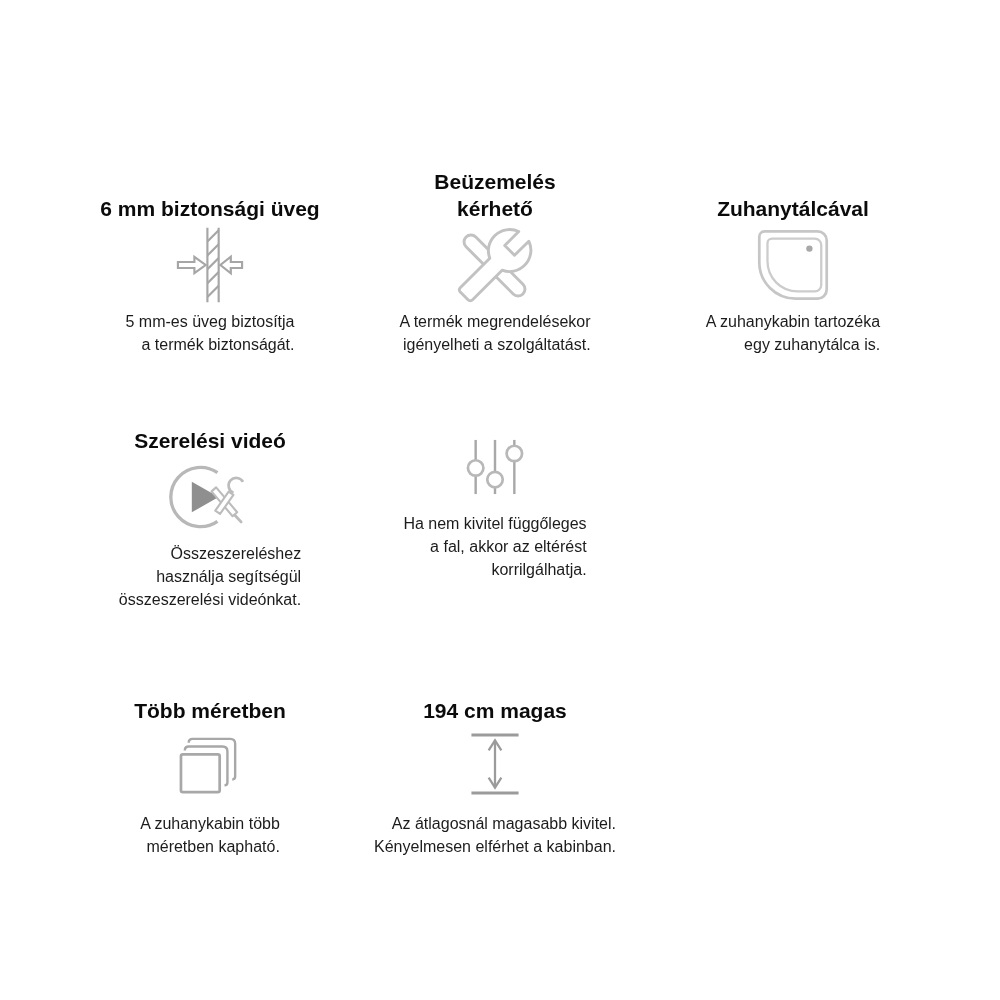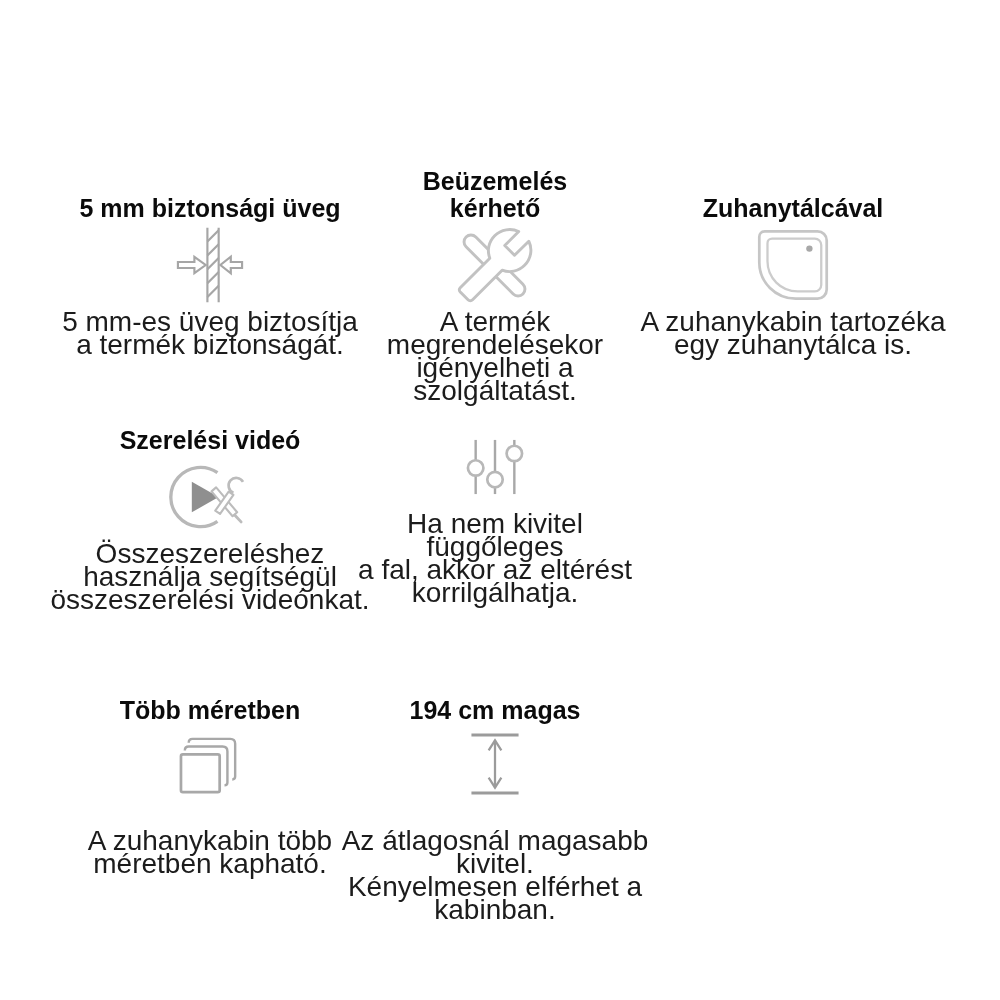--- a/index.html
+++ b/index.html
@@ -10,44 +10,44 @@
   }
   .grid{position:absolute;inset:0;}
   .cell{position:absolute;width:320px;display:flex;flex-direction:column;align-items:center;}
   
   .c1{left:50px;} .c2{left:335px;} .c3{left:633px;}
   
   .r1{top:170px;} .r2{top:424px;} .r3{top:694px;}
   .title{
     display:flex;align-items:flex-end;justify-content:center;
     text-align:center;white-space:pre-line;
-    font-size:25px;font-weight:700;line-height:27px;color:#0b0b0b;
+    font-size:21px;font-weight:700;line-height:27px;color:#0b0b0b;
   }
   .r1 .title{height:52px;}
   .r2 .title,.r3 .title{height:30px;}
   .iconbox{display:flex;align-items:center;justify-content:center;}
   .r1 .iconbox{height:86px;}
   .r2 .iconbox{height:86px;}
   .r3 .iconbox{height:80px;}
   .caption{
-    text-align:center;white-space:pre-line;
-    font-size:28px;line-height:23px;color:#1c1c1c;
+    text-align:right;white-space:pre-line;
+    font-size:16px;line-height:23px;color:#1c1c1c;
   }
   .r1 .caption{margin-top:2px;}
   .r2 .caption{margin-top:2px;}
-  .r3 .caption{margin-top:25px;}
+  .r3 .caption{margin-top:8px;}
   .icn{display:block;}
 </style>
 </head>
 <body>
 
 <div class="grid">
 
   <div class="cell r1 c1">
-    <div class="title">5 mm biztonsági üveg</div>
+    <div class="title">6 mm biztonsági üveg</div>
     <div class="iconbox">
       <svg class="icn" width="78" height="80" viewBox="0 0 90 90" aria-hidden="true">
         <g stroke="#a6a6a6" stroke-width="2.5" fill="none">
           <line x1="42" y1="2" x2="42" y2="88"></line>
           <line x1="55" y1="2" x2="55" y2="88"></line>
           <line x1="42" y1="18" x2="55" y2="5"></line>
           <line x1="42" y1="34" x2="55" y2="21"></line>
           <line x1="42" y1="50" x2="55" y2="37"></line>
           <line x1="42" y1="66" x2="55" y2="53"></line>
           <line x1="42" y1="82" x2="55" y2="69"></line>

